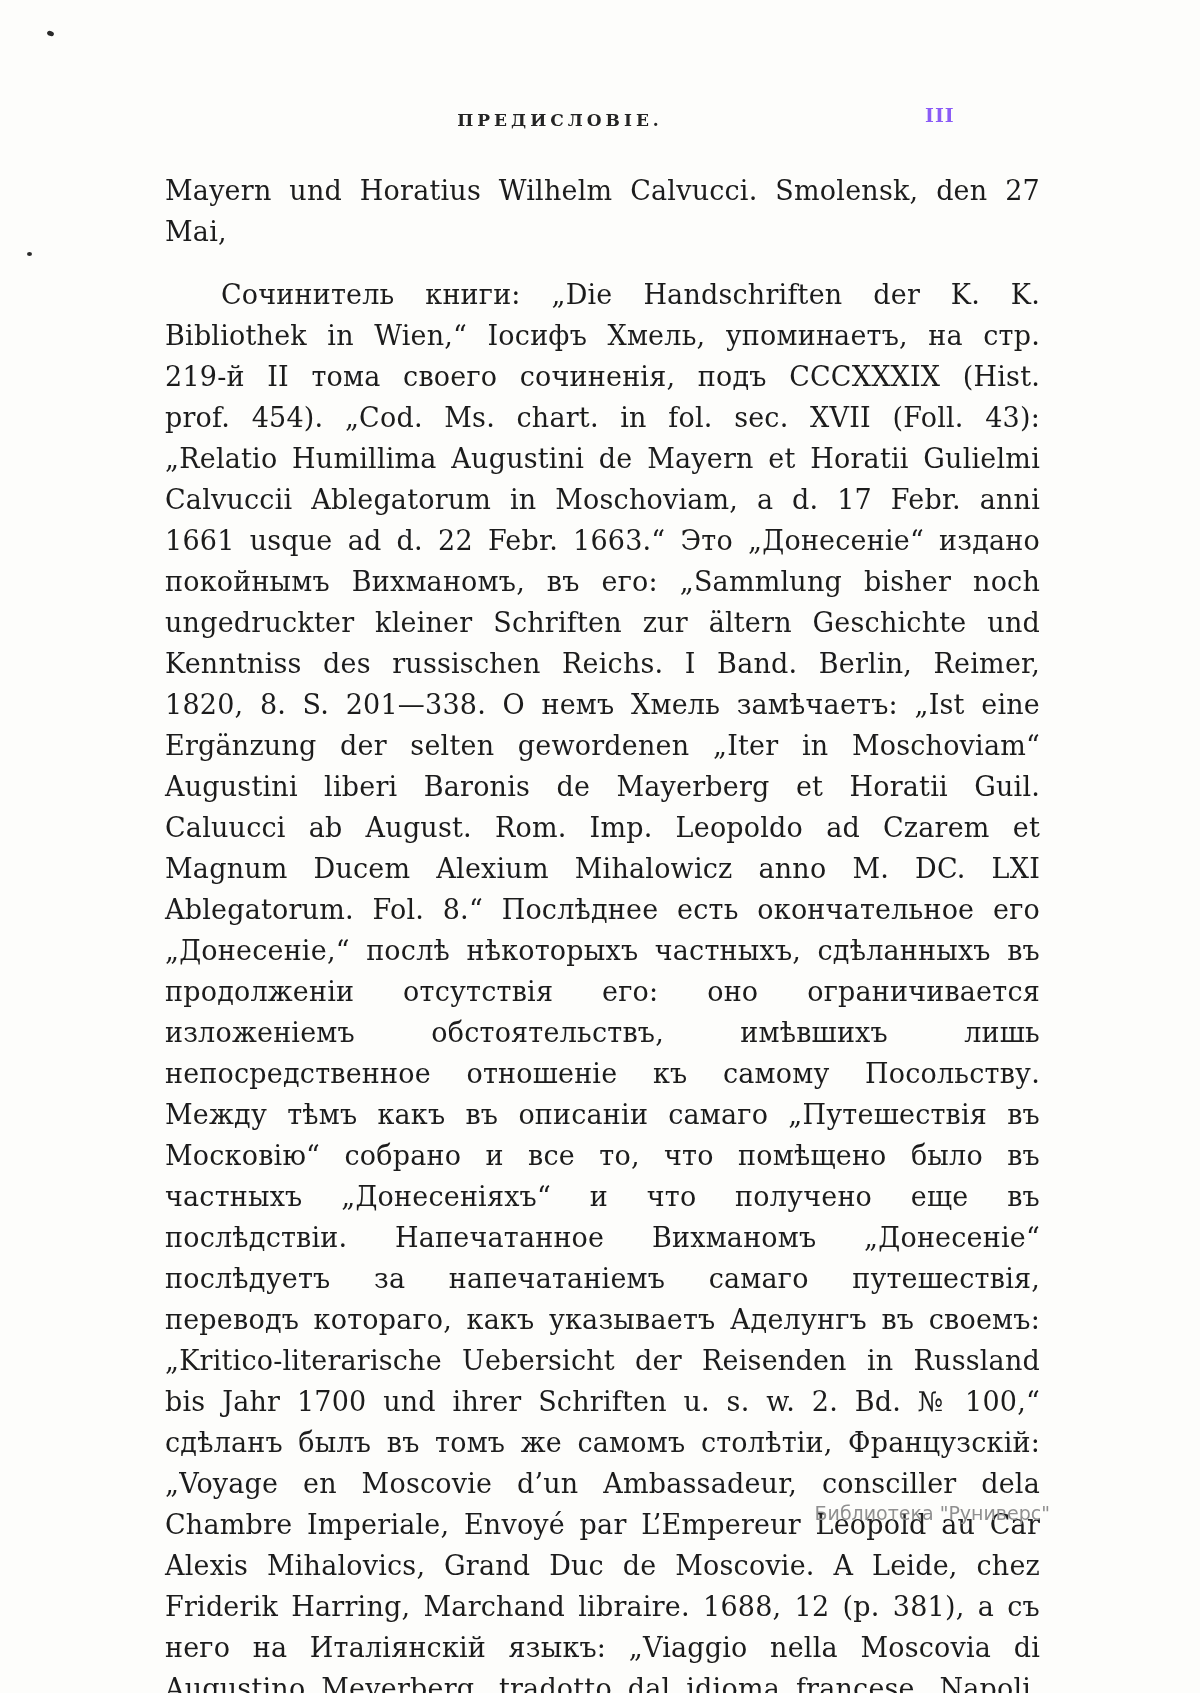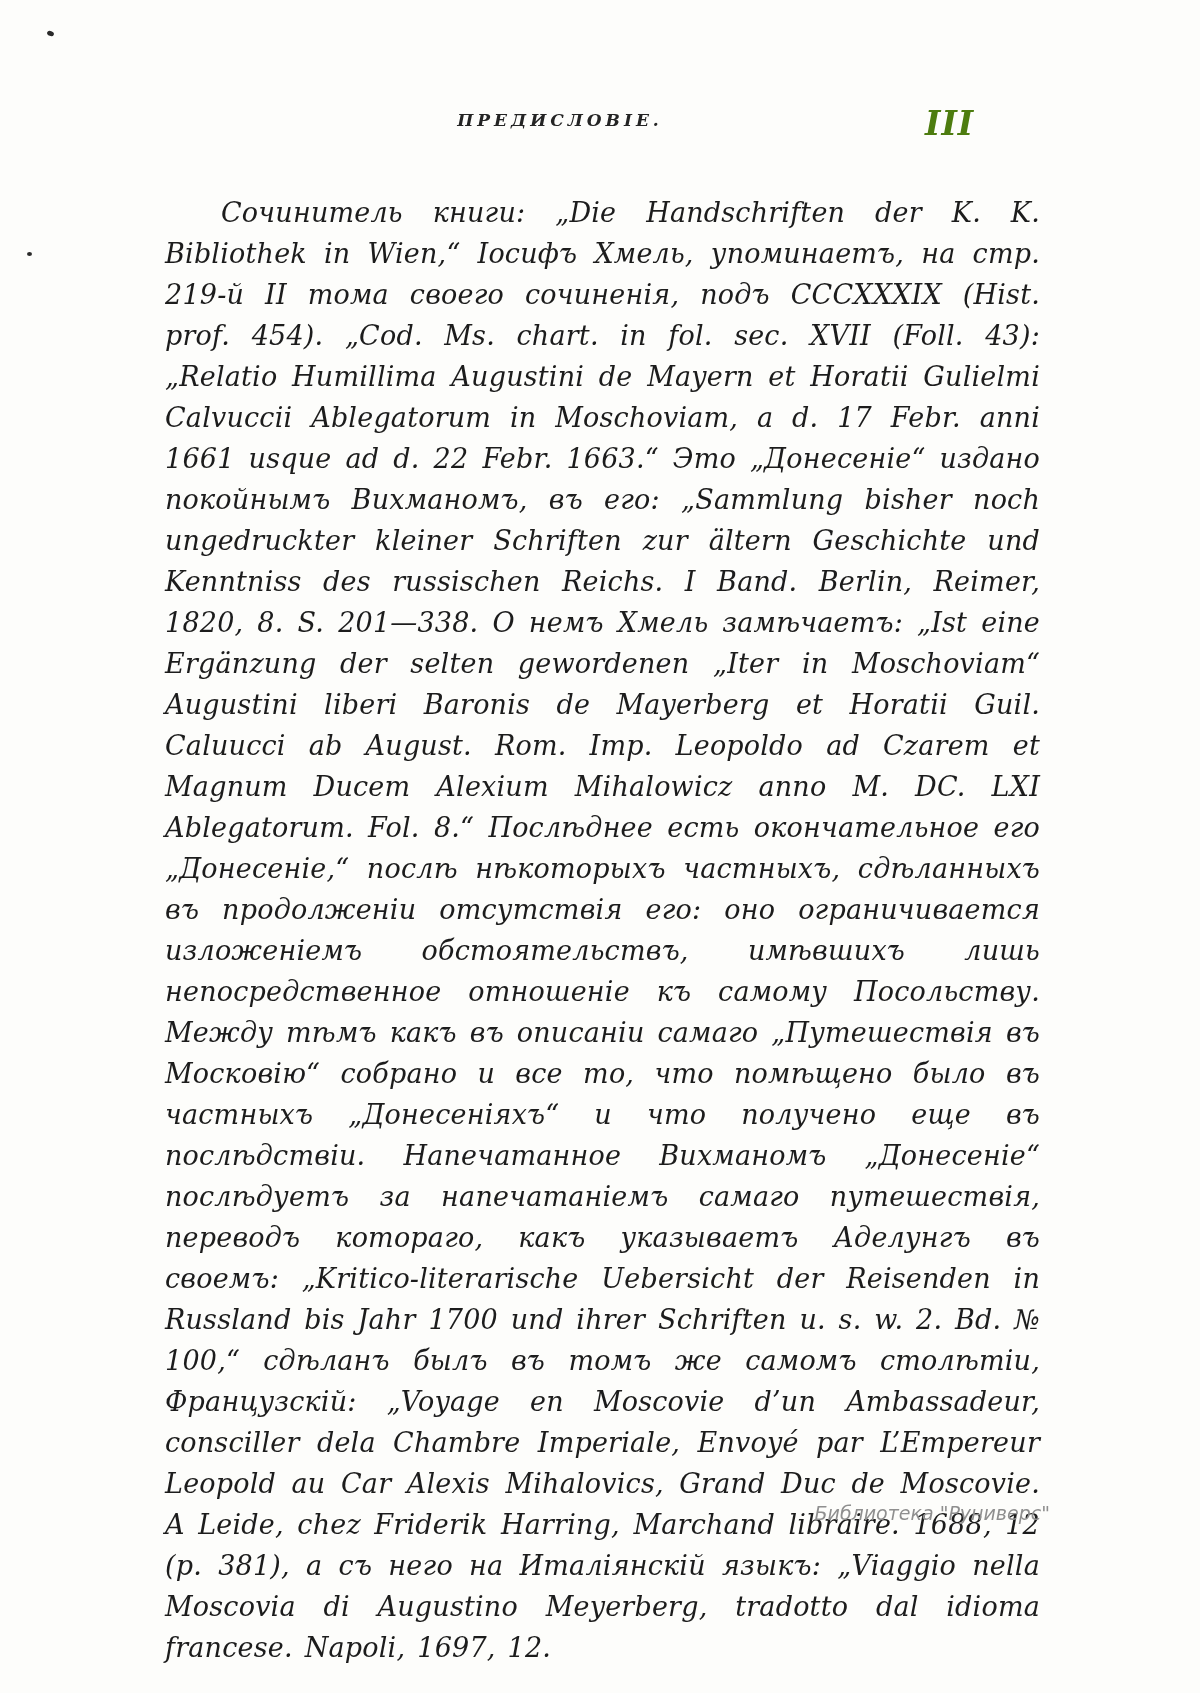--- a/index.html
+++ b/index.html
@@ -11,21 +11,20 @@
     height: 1693px;
     background: #fdfdfb;
     position: relative;
     font-family: "DejaVu Serif", "Liberation Serif", serif;
     color: #1c1c1c;
     overflow: hidden;
   }
   .page {
     position: absolute;
     inset: 0;
-    font-style: italic;
   }
   .running-head {
     position: absolute;
     top: 110px;
     left: 165px;
     width: 875px;
     height: 30px;
   }
   .head-title {
     display: block;
@@ -33,24 +32,24 @@
     text-align: center;
     font-size: 17px;
     font-weight: bold;
     letter-spacing: 4px;
     color: #242424;
   }
   .page-number {
     position: absolute;
     top: -6px;
     left: 760px;
-    font-size: 33px;
+    font-size: 19px;
     font-weight: bold;
     letter-spacing: 1px;
-    color: #4d7c0f;
+    color: #8b5cf6;
   }
   .text-block {
     position: absolute;
     top: 170px;
     left: 165px;
     width: 875px;
   }
   .para {
     margin: 0;
     font-size: 27px;
@@ -95,20 +94,21 @@
 <div class="page">
 
   <div class="running-head">
     <span class="head-title">ПРЕДИСЛОВІЕ.</span>
     <span class="page-number">III</span>
   </div>
 
   <div class="text-block">
 
     <p class="para">
+      <span class="line-justify">Mayern und Horatius Wilhelm Calvucci. Smolensk, den 27 Mai,</span>
     </p>
 
     <p class="para indent para-gap">Сочинитель книги: „Die Handschriften der K. K. Bibliothek in Wien,“ Іосифъ Хмель, упоминаетъ, на стр. 219-й II тома своего сочиненія, подъ CCCXXXIX (Hist. prof. 454). „Cod. Ms. chart. in fol. sec. XVII (Foll. 43): „Relatio Humillima Augustini de Mayern et Horatii Gulielmi Calvuccii Ablegatorum in Moschoviam, a d. 17 Febr. anni 1661 usque ad d. 22 Febr. 1663.“ Это „Донесеніе“ издано покойнымъ Вихманомъ, въ его: „Sammlung bisher noch ungedruckter kleiner Schriften zur ältern Geschichte und Kenntniss des russischen Reichs. I Band. Berlin, Reimer, 1820, 8. S. 201—338. О немъ Хмель замѣчаетъ: „Ist eine Ergänzung der selten gewordenen „Iter in Moschoviam“ Augustini liberi Baronis de Mayerberg et Horatii Guil. Caluucci ab August. Rom. Imp. Leopoldo ad Czarem et Magnum Ducem Alexium Mihalowicz anno M. DC. LXI Ablegatorum. Fol. 8.“ Послѣднее есть окончательное его „Донесеніе,“ послѣ нѣкоторыхъ частныхъ, сдѣланныхъ въ продолженіи отсутствія его: оно ограничивается изложеніемъ обстоятельствъ, имѣвшихъ лишь непосредственное отношеніе къ самому Посольству. Между тѣмъ какъ въ описаніи самаго „Путешествія въ Московію“ собрано и все то, что помѣщено было въ частныхъ „Донесеніяхъ“ и что получено еще въ послѣдствіи. Напечатанное Вихманомъ „Донесеніе“ послѣдуетъ за напечатаніемъ самаго путешествія, переводъ котораго, какъ указываетъ Аделунгъ въ своемъ: „Kritico-literarische Uebersicht der Reisenden in Russland bis Jahr 1700 und ihrer Schriften u. s. w. 2. Bd. № 100,“ сдѣланъ былъ въ томъ же самомъ столѣтіи, Французскій: „Voyage en Moscovie d’un Ambassadeur, consciller dela Chambre Imperiale, Envoyé par L’Empereur Leopold au Car Alexis Mihalovics, Grand Duc de Moscovie. A Leide, chez Friderik Harring, Marchand libraire. 1688, 12 (p. 381), а съ него на Италіянскій языкъ: „Viaggio nella Moscovia di Augustino Meyerberg, tradotto dal idioma francese. Napoli, 1697, 12.</p>
 
   </div>
 
   <div class="watermark">Библиотека "Руниверс"</div>
 
   <div class="speck speck-1"></div>
   <div class="speck speck-2"></div>

